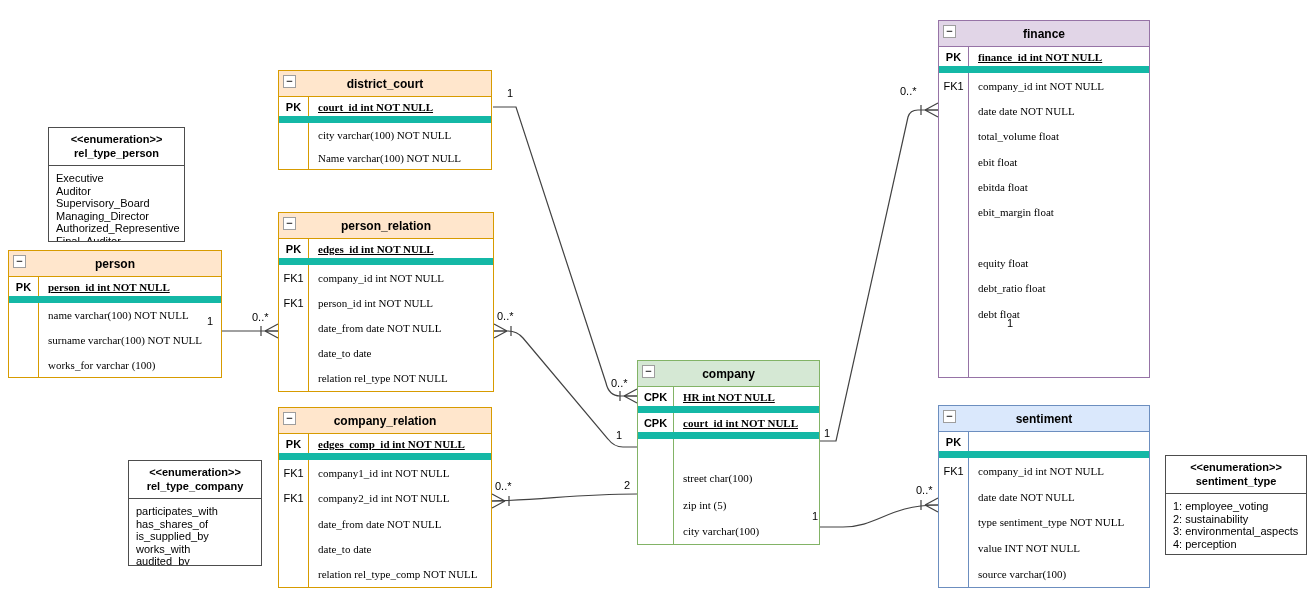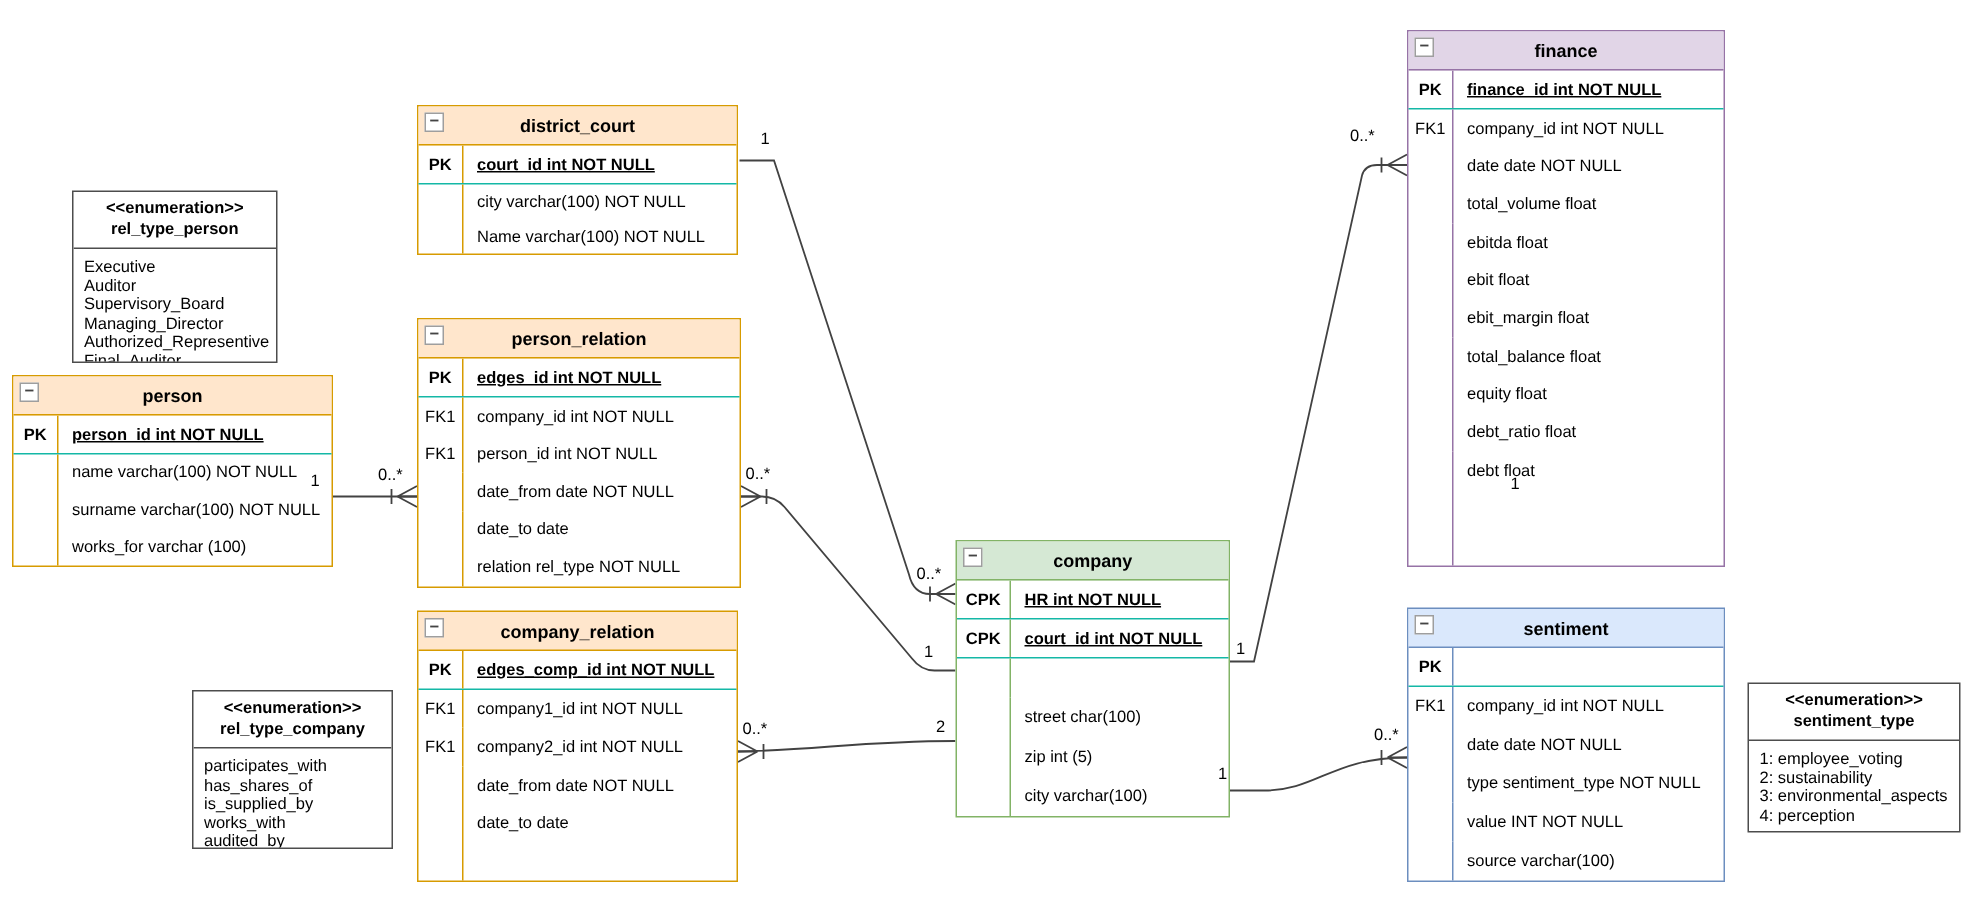--- a/index.html
+++ b/index.html
@@ -8,23 +8,23 @@
   #canvas { position:relative; width:1314px; height:599px; background:#ffffff; overflow:hidden; }
   #connector-layer { position:absolute; left:0; top:0; z-index:1; }
   .er-table { position:absolute; z-index:2; background:#fff; border:1px solid #999;
               display:flex; flex-direction:column; font-size:11px; }
   .t-header { position:relative; flex:0 0 26px; display:flex; align-items:center; justify-content:center;
               font-weight:bold; font-size:12px; border-bottom:1px solid; }
   .collapse-btn { position:absolute; left:4px; top:4px; width:13px; height:13px; background:#fff;
                   border:1px solid #9e9e9e; color:#444; font-size:11px; line-height:10px; text-align:center; cursor:pointer; }
   .t-body { flex:1; display:flex; flex-direction:column; }
   .t-row { flex:1; display:flex; align-items:stretch; min-height:0; }
-  .t-row.pk { flex:0 0 26px; border-bottom:1px solid #14b8a6; font-weight:bold; }
+  .t-row.pk { flex:0 0 26px; border-bottom:7px solid #14b8a6; font-weight:bold; }
   .t-row .key { flex:0 0 auto; display:flex; align-items:center; justify-content:center; border-right:1px solid; }
-  .t-row .attr { flex:1; display:flex; align-items:center; padding-left:9px; white-space:nowrap; overflow:hidden; }
+  .t-row .attr { flex:1; display:flex; align-items:center; padding-left:9px; white-space:nowrap; overflow:hidden;font-family:Liberation Serif, serif; }
   .t-row.pk .attr { text-decoration:underline; }
   .enum-box { position:absolute; z-index:2; background:#fff; border:1px solid #4d4d4d; font-size:11px; overflow:hidden; }
   .enum-head { text-align:center; padding:4px 2px 5px; border-bottom:1px solid #4d4d4d; font-weight:bold; line-height:14px; }
   .enum-items { padding:6px 4px 4px 7px; line-height:12.6px; white-space:nowrap; }
   .conn-label { position:absolute; z-index:3; font-size:11px; line-height:12px; color:#000; white-space:nowrap; }
 </style>
 </head>
 <body>
 
 <div id="canvas">
@@ -140,20 +140,21 @@
           <div class="t-row">
             <span class="key" style="width: 30px; border-right-color: rgb(215, 155, 0);"></span>
             <span class="attr">date_from date NOT NULL</span>
           </div>
           <div class="t-row">
             <span class="key" style="width: 30px; border-right-color: rgb(215, 155, 0);"></span>
             <span class="attr">date_to date</span>
           </div>
           <div class="t-row">
             <span class="key" style="width: 30px; border-right-color: rgb(215, 155, 0);"></span>
+            <span class="attr">relation rel_type_comp NOT NULL</span>
           </div>
         </div>
       </div>
       <div class="er-table" style="left: 637px; top: 360px; width: 183px; height: 185px; border-color: rgb(130, 179, 102);">
         <div class="t-header" style="background: rgb(213, 232, 212); border-bottom-color: rgb(130, 179, 102);">
           <span class="collapse-btn">−</span>
           <span class="t-title">company</span>
         </div>
         <div class="t-body">
           <div class="t-row pk">
@@ -198,33 +199,32 @@
           <div class="t-row">
             <span class="key" style="width: 30px; border-right-color: rgb(150, 115, 166);"></span>
             <span class="attr">date date NOT NULL</span>
           </div>
           <div class="t-row">
             <span class="key" style="width: 30px; border-right-color: rgb(150, 115, 166);"></span>
             <span class="attr">total_volume float</span>
           </div>
           <div class="t-row">
             <span class="key" style="width: 30px; border-right-color: rgb(150, 115, 166);"></span>
+            <span class="attr">ebit float</span>
+          </div>
+          <div class="t-row">
+            <span class="key" style="width: 30px; border-right-color: rgb(150, 115, 166);"></span>
             <span class="attr">ebitda float</span>
           </div>
           <div class="t-row">
             <span class="key" style="width: 30px; border-right-color: rgb(150, 115, 166);"></span>
-            <span class="attr">ebit float</span>
-          </div>
-          <div class="t-row">
-            <span class="key" style="width: 30px; border-right-color: rgb(150, 115, 166);"></span>
             <span class="attr">ebit_margin float</span>
           </div>
           <div class="t-row">
             <span class="key" style="width: 30px; border-right-color: rgb(150, 115, 166);"></span>
-            <span class="attr">total_balance float</span>
           </div>
           <div class="t-row">
             <span class="key" style="width: 30px; border-right-color: rgb(150, 115, 166);"></span>
             <span class="attr">equity float</span>
           </div>
           <div class="t-row">
             <span class="key" style="width: 30px; border-right-color: rgb(150, 115, 166);"></span>
             <span class="attr">debt_ratio float</span>
           </div>
           <div class="t-row">

